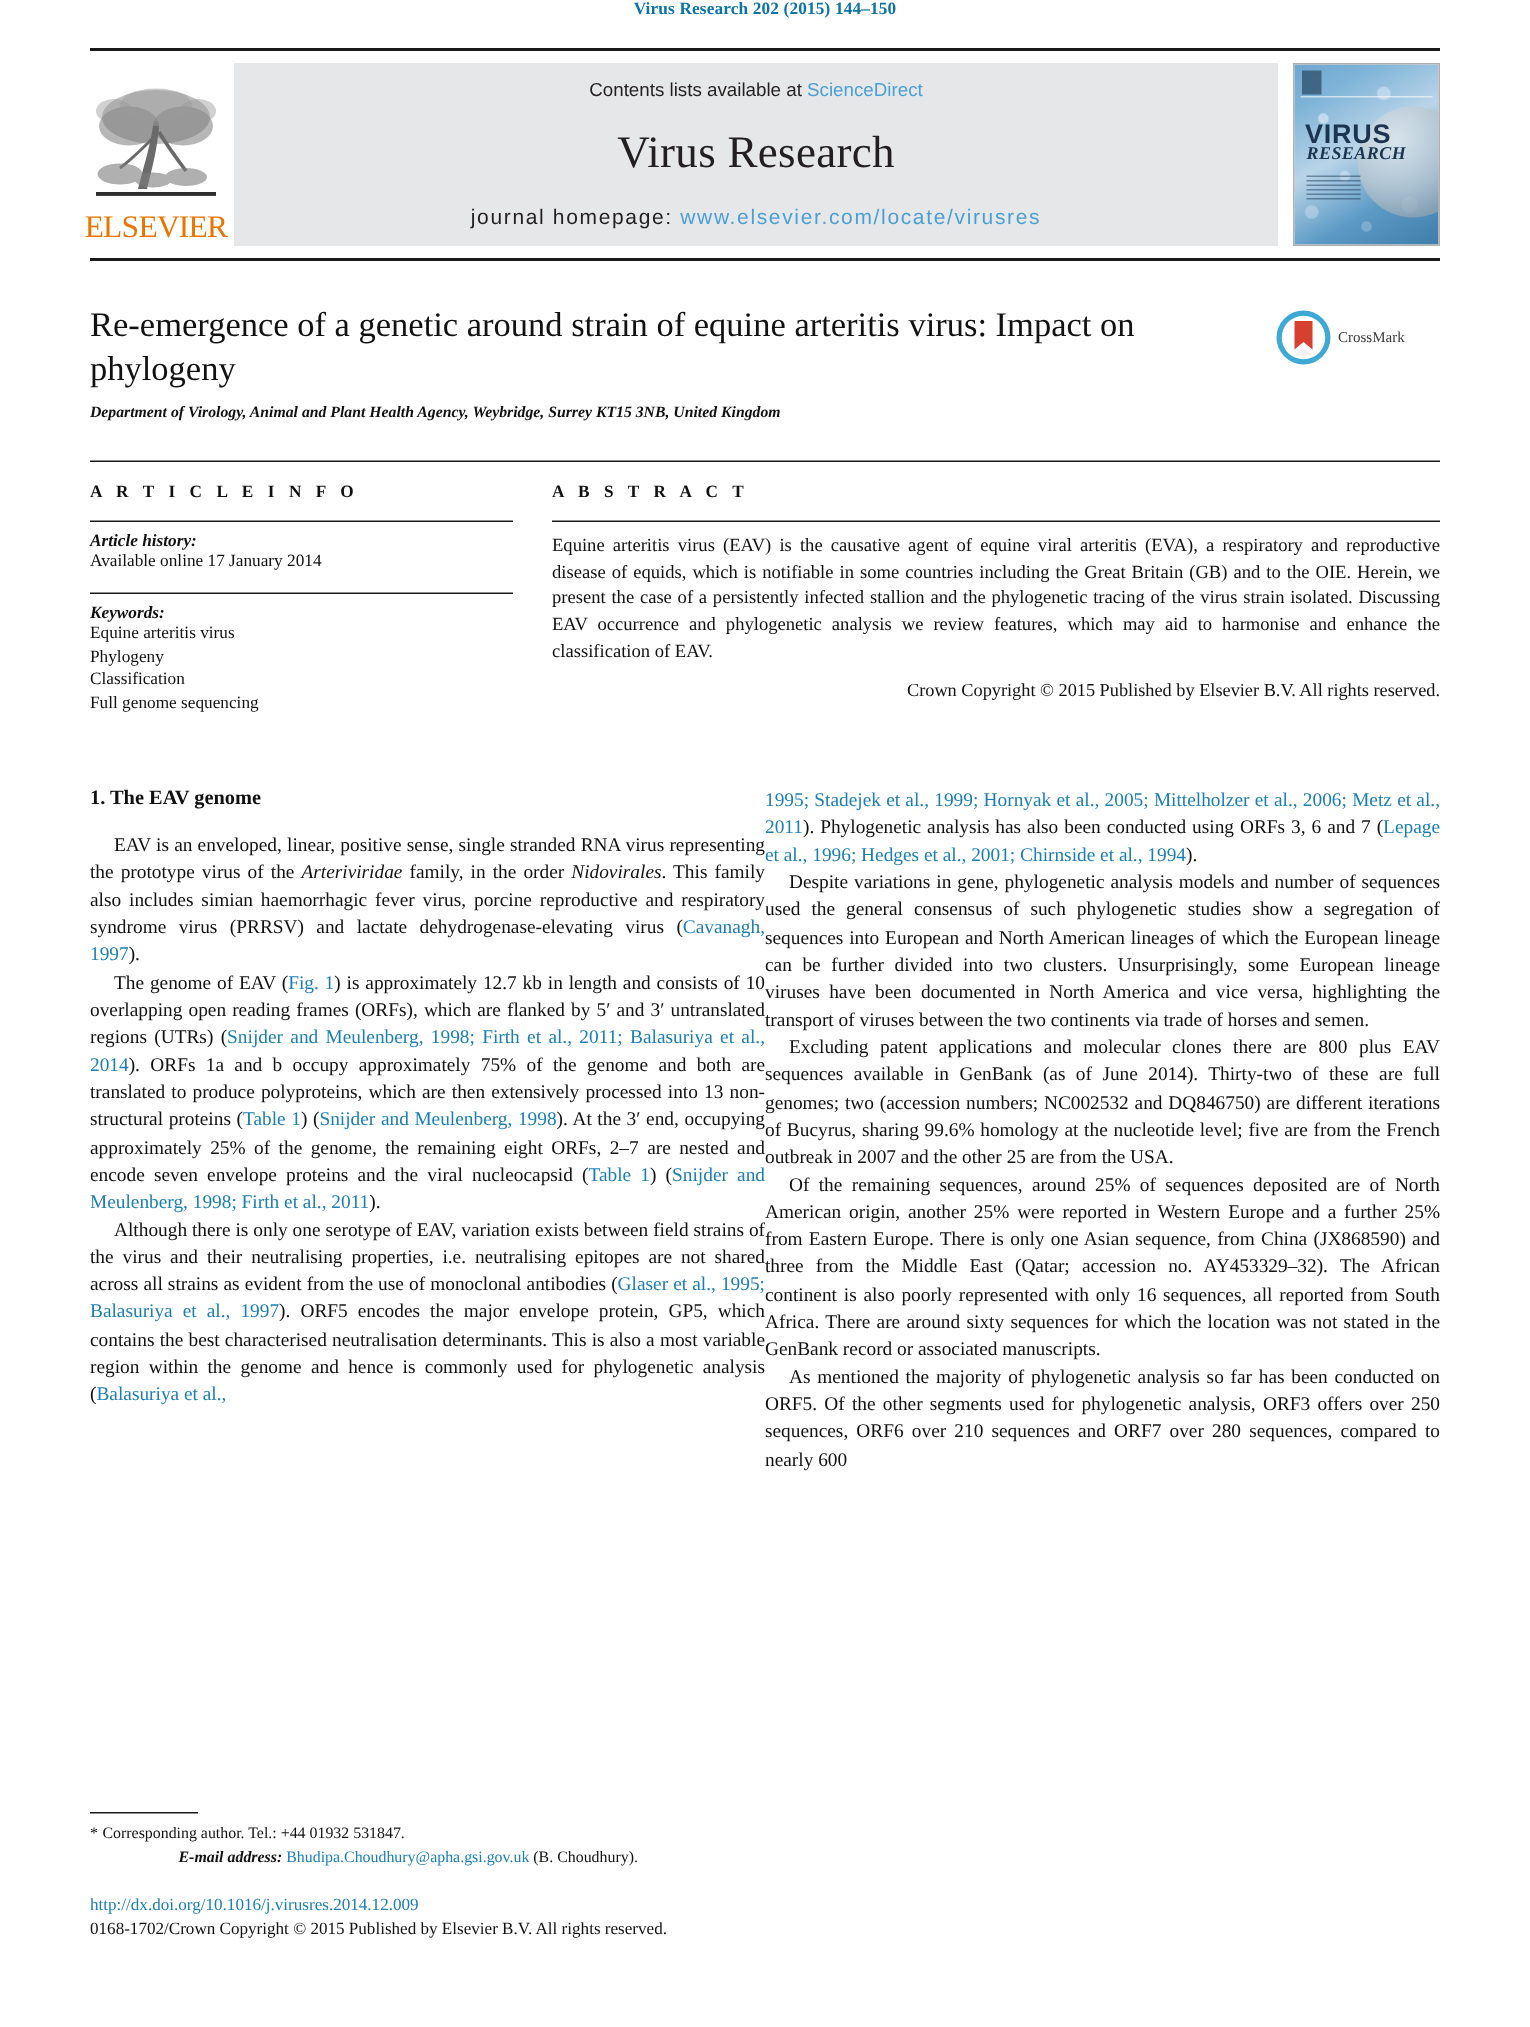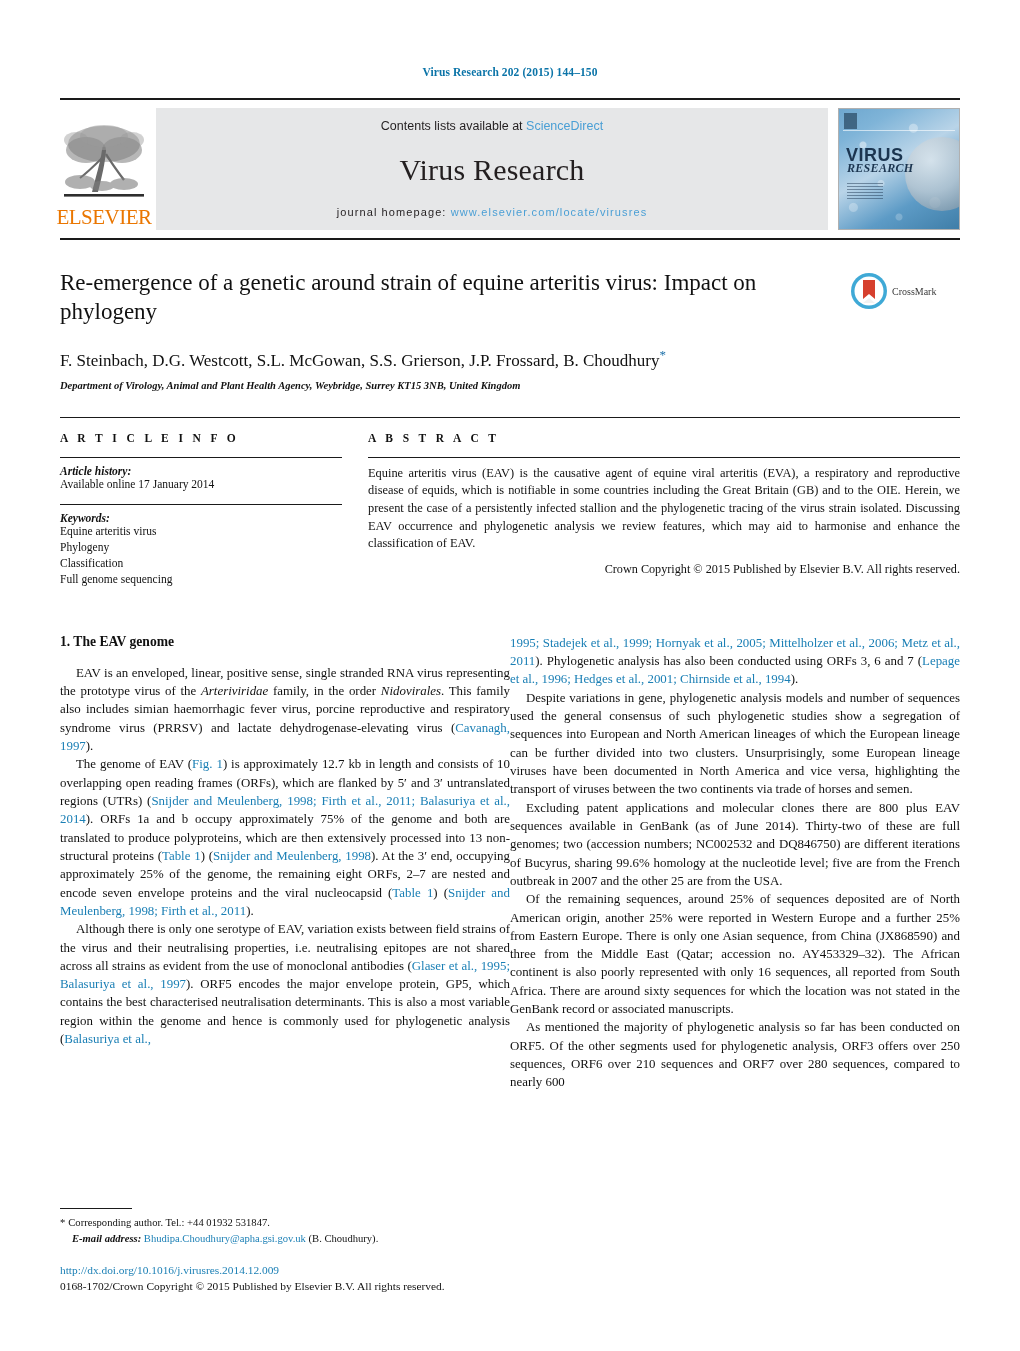--- a/index.html
+++ b/index.html
@@ -23,21 +23,20 @@
     padding: 0 60px;
   }
 
   
   .running-head {
     text-align: center;
     font-family: "Liberation Serif", serif;
     font-size: 11.5px;
     font-weight: bold;
     color: #0b74a8;
-    padding-top: 66px;
     letter-spacing: 0.1px;
   }
 
   
   .masthead {
     margin-top: 20px;
     border-top: 2.5px solid #1a1a1a;
     padding-top: 8px;
     display: flex;
     align-items: stretch;
@@ -80,35 +79,34 @@
     color: #4a9fd5;
   }
   .journal-title {
     font-family: "Liberation Serif", serif;
     font-size: 30px;
     color: #231f20;
     letter-spacing: 0.2px;
   }
   .homepage-line {
     font-family: "Liberation Sans", sans-serif;
-    font-size: 11px;
+    font-size: 14px;
     color: #231f20;
     letter-spacing: 1.1px;
   }
   .homepage-line .url {
     color: #4a9fd5;
   }
   .cover-thumb {
     width: 96px;
     flex: 0 0 96px;
     border: 1px solid #b0b0b0;
     position: relative;
     overflow: hidden;
     background: linear-gradient(150deg, #6ea7cf 0%, #7fb4d8 18%, #b9d4e8 45%, #5d9bc6 72%, #3f7ea8 100%);
-    padding-left: 24px;
   }
   .cover-thumb .dots {
     position: absolute; inset: 0;
     background-image:
       radial-gradient(circle at 20% 30%, rgba(255,255,255,.45) 0 3px, transparent 4px),
       radial-gradient(circle at 62% 16%, rgba(255,255,255,.35) 0 4px, transparent 5px),
       radial-gradient(circle at 35% 62%, rgba(255,255,255,.30) 0 3px, transparent 4px),
       radial-gradient(circle at 80% 78%, rgba(255,255,255,.30) 0 5px, transparent 6px),
       radial-gradient(circle at 12% 82%, rgba(255,255,255,.28) 0 4px, transparent 5px),
       radial-gradient(circle at 50% 90%, rgba(255,255,255,.22) 0 3px, transparent 4px);
@@ -305,21 +303,21 @@
     width: 72px;
     margin-bottom: 6px;
   }
   .fn-line {
     font-family: "Liberation Serif", serif;
     font-size: 10.6px;
     line-height: 1.45;
     color: #111;
   }
   .fn-line .fn-star { margin-right: 3px; }
-  .fn-ital { font-style: italic; font-weight: bold; }
+  .fn-ital { font-style: italic; font-weight: bold; margin-left: 47px; }
   .fn-email { color: #1a7fb5; }
   .doi-block { margin-top: 17px; }
   .doi-line {
     font-family: "Liberation Serif", serif;
     font-size: 11.4px;
     color: #1a7fb5;
     line-height: 1.4;
   }
   .issn-line {
     font-family: "Liberation Serif", serif;
@@ -385,23 +383,20 @@
           <i></i>
           <i></i>
       </div>
     </div>
   </div>
   <div class="masthead-bottom-rule"></div>
 
   <div class="title-block">
     <div class="title-main">
       <h1 class="paper-title">Re-emergence of a genetic around strain of equine arteritis virus: Impact on phylogeny</h1>
-      <div class="authors">
-        <span>F. Steinbach, D.G. Westcott, S.L. McGowan, S.S. Grierson, J.P. Frossard, B. Choudhury</span><span class="star">*</span>
-      </div>
       <div class="affiliation">Department of Virology, Animal and Plant Health Agency, Weybridge, Surrey KT15 3NB, United Kingdom</div>
     </div>
     <div class="crossmark">
       <svg width="38" height="38" viewBox="0 0 38 38">
         <circle cx="19" cy="19" r="18" fill="#3fa9d6"></circle>
         <circle cx="19" cy="19" r="14.5" fill="#ffffff"></circle>
         <path d="M13 8 h12 v19 l-6 -5 l-6 5 Z" fill="#d6402e"></path>
         <path d="M13 31 l6 -5 l6 5 Z" fill="#f2f2f2"></path>
       </svg>
       <span class="cm-label">CrossMark</span>

